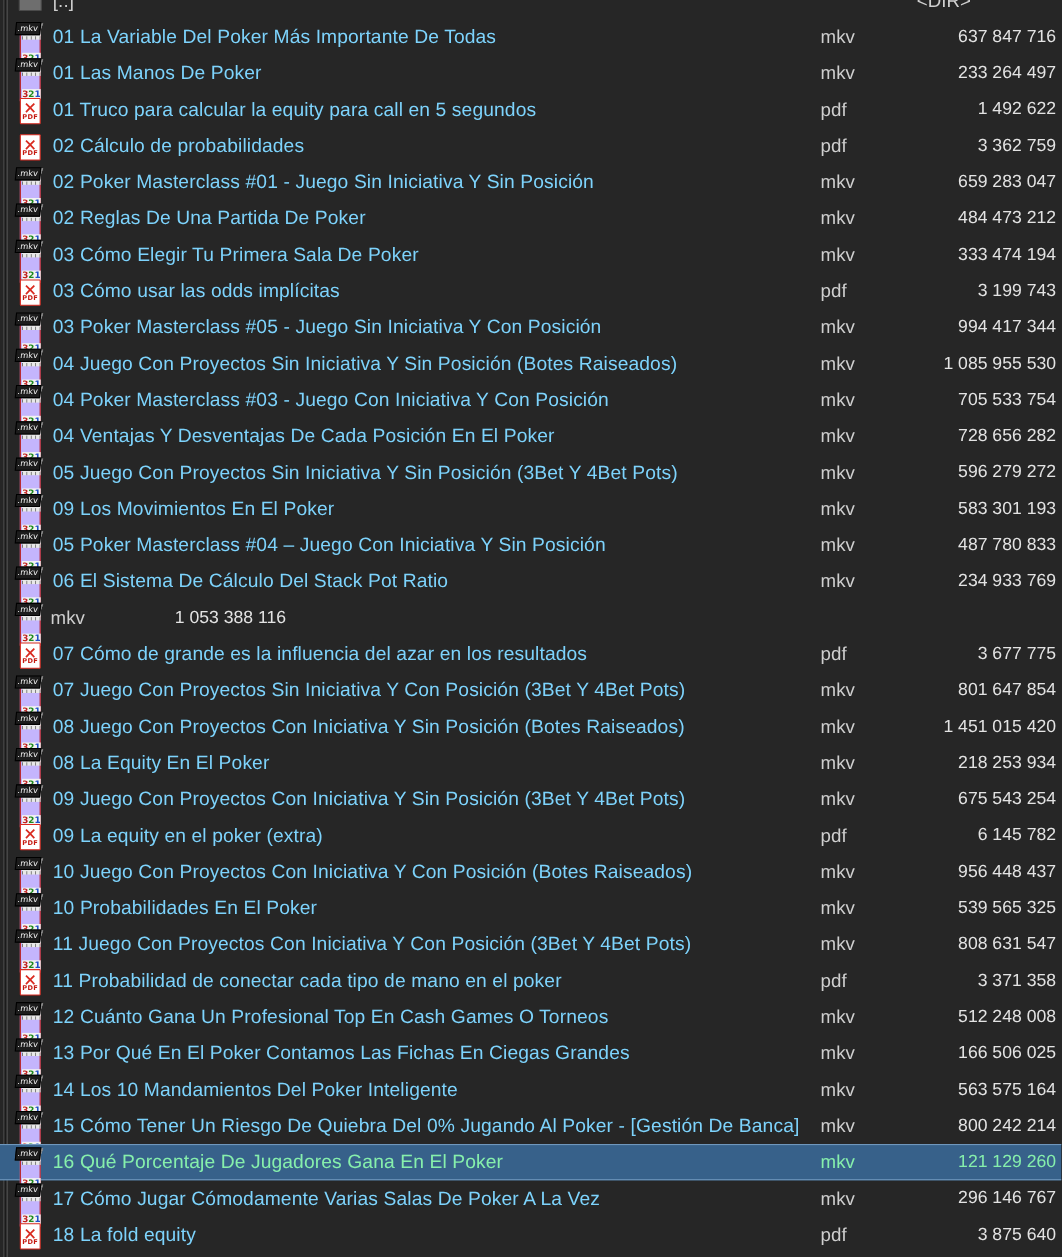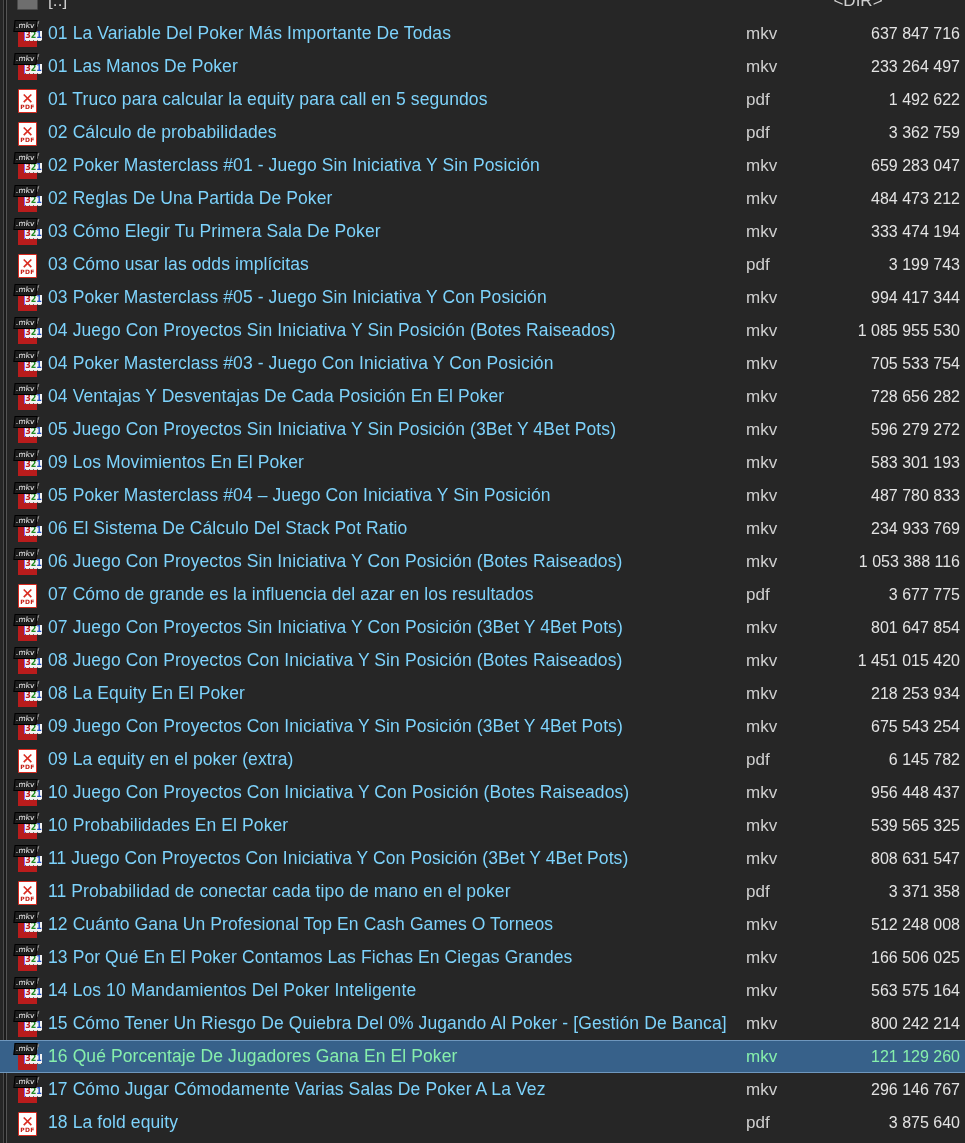--- a/index.html
+++ b/index.html
@@ -60,22 +60,22 @@
     text-align:right;
     padding-right:5px;
     font-variant-numeric:tabular-nums;
   }
 
   
   .ic{position:relative;width:26px;height:28px;}
 
   
   .ic-mkv .page{
-    position:absolute;left:4px;top:5px;width:19px;height:22px;
-    background:#8b5cf6;border:6px solid #b91c1c;
+    position:absolute;left:4px;top:5px;width:19px;height:34px;
+    background:#c4b5fd;border:1px solid #b91c1c;
     box-sizing:border-box;
   }
   .ic-mkv .fold{
     position:absolute;right:-1px;top:-1px;width:7px;height:7px;
     background:#d9d9d9;border-left:1px solid #8d8d8d;border-bottom:1px solid #8d8d8d;
     box-sizing:border-box;
   }
   .ic-mkv .strip{
     position:absolute;left:1px;top:2px;width:17px;height:8px;
     background:#e8e8e8;
@@ -411,21 +411,20 @@
           <span class="ic ic-mkv">
             <span class="page">
               <span class="fold"></span>
               <span class="strip"></span>
               <span class="nums"><i class="n3">3</i><i class="n2">2</i><i class="n1">1</i></span>
             </span>
             <span class="tag-tail"></span>
             <span class="tag">.mkv</span>
           </span>
         </span>
-        <span class="name">06 Juego Con Proyectos Sin Iniciativa Y Con Posición (Botes Raiseados)</span>
         <span class="ext">mkv</span>
         <span class="size">1 053 388 116</span>
       </div>
       <div class="row">
         <span class="icon-cell">
           <span class="ic ic-pdf">
             <span class="page"></span>
             <span class="glyph">⨯</span>
             <span class="cap">PDF</span>
           </span>

